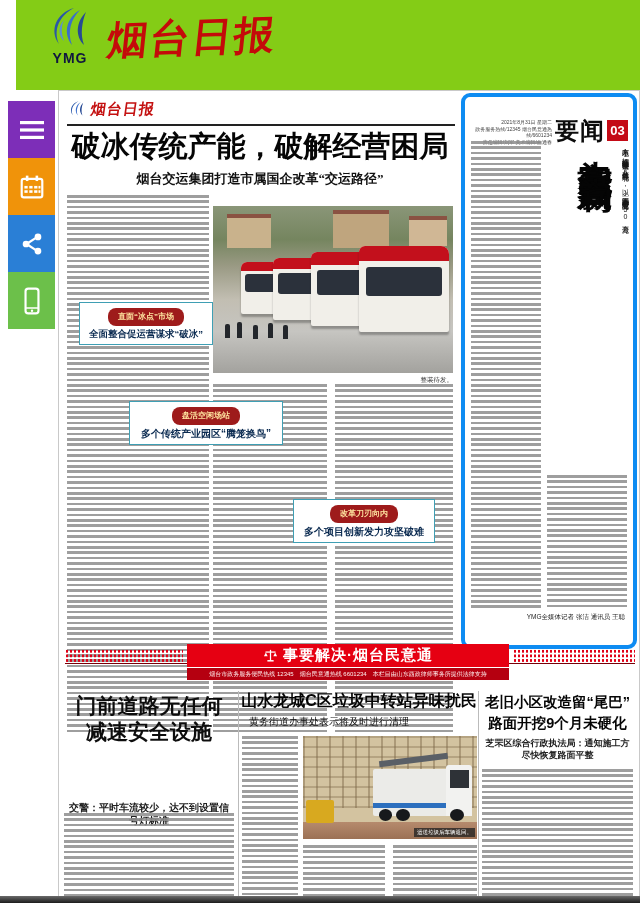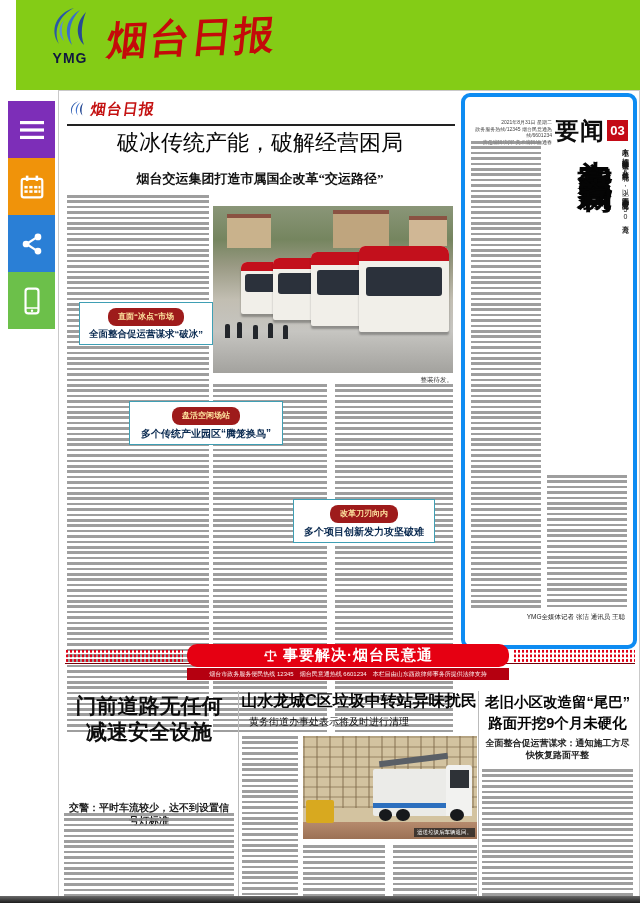--- a/index.html
+++ b/index.html
@@ -18,22 +18,22 @@
   .side-btn{position:absolute;left:8px;width:47px;height:57px;display:flex;align-items:center;justify-content:center;cursor:pointer;}
   .side-btn svg{display:block;}
 
   
   .paper{position:absolute;left:58px;top:90px;width:580px;height:813px;background:#fff;
          border:1px solid #c9c9c9;border-bottom:none;overflow:hidden;}
   .mast{position:absolute;left:8px;top:5px;height:26px;display:flex;align-items:center;gap:4px;}
   .mast-brand{font-size:15px;font-weight:900;color:#c41111;font-family:"Liberation Serif",serif;
               transform:skewX(-8deg);letter-spacing:1px;}
   .head-rule{position:absolute;left:8px;top:33px;width:388px;height:2px;background:#222;}
-  .main-headline{position:absolute;left:6px;top:39px;width:390px;text-align:center;font-size:22px;
-                 font-weight:400;color:#050505;letter-spacing:0px;line-height:1.15;}
+  .main-headline{position:absolute;left:6px;top:39px;width:390px;text-align:center;font-size:29px;
+                 font-weight:700;color:#050505;letter-spacing:0px;line-height:1.15;}
   .main-sub{position:absolute;left:6px;top:79px;width:390px;text-align:center;font-size:13px;
             font-weight:bold;color:#111;font-family:"Liberation Serif",serif;}
 
   
   .sim{background-image:repeating-linear-gradient(to bottom,#8d8d8d 0px,#8d8d8d 2.6px,transparent 2.6px,transparent 5.4px);opacity:.85;}
 
   
   .bbox{position:absolute;background:#fff;border:1px solid #3f9fb4;padding:2px 2px 3px 2px;text-align:center;}
   .btag{display:inline-block;background:#9e1b1b;color:#ffe6a0;font-size:8px;font-weight:bold;
         padding:4px 10px;border-radius:8px;line-height:1.2;}
@@ -60,21 +60,21 @@
   .vh{position:absolute;right:22px;top:44px;height:326px;writing-mode:vertical-rl;text-orientation:upright;
       font-size:24px;font-weight:900;color:#050505;letter-spacing:2.5px;transform:scaleX(1.45);transform-origin:center;}
   .vk{position:absolute;right:3px;top:46px;height:318px;writing-mode:vertical-rl;text-orientation:upright;
       font-size:7px;color:#151515;letter-spacing:0.5px;line-height:10px;}
   .fx-byline{position:absolute;right:8px;top:516px;font-size:6.5px;color:#222;}
 
   
   .dotrule{position:absolute;height:14px;background-image:radial-gradient(#e00016 1px,transparent 1.4px);
            background-size:4px 4.6px;}
   .redline{position:absolute;left:6px;top:572px;width:570px;height:1px;background:#7a0008;}
-  .my-banner{position:absolute;left:128px;top:553px;width:322px;height:23px;background:#e60012;border-radius:10px;
+  .my-banner{position:absolute;left:128px;top:553px;width:322px;height:23px;background:#e60012;border-radius:0;
              display:flex;align-items:center;justify-content:center;gap:5px;color:#fff;font-weight:900;font-size:15px;letter-spacing:1px;}
   .my-strip{position:absolute;left:128px;top:577px;width:322px;height:12px;background:#b50010;color:#ffefef;
             font-size:6px;display:flex;align-items:center;justify-content:center;white-space:nowrap;overflow:hidden;}
 
   
   .vdivider{position:absolute;top:600px;height:211px;width:1px;background:#bbb;}
   .ba-left-h{position:absolute;left:4px;top:602px;width:172px;text-align:center;
              font-family:"Liberation Serif",serif;font-weight:900;font-size:21px;line-height:26px;color:#0d0d0d;}
   .ba-left-s{position:absolute;left:10px;top:710px;width:160px;text-align:center;font-size:10px;font-weight:bold;color:#222;line-height:13px;}
   .ba-mid-h{position:absolute;left:181px;top:600px;width:238px;text-align:center;font-size:16px;font-weight:900;color:#050505;}
@@ -276,20 +276,20 @@
       </div>
       <div class="abs sim" style="left:244px;top:754px;width:82px;height:57px;"></div>
       <div class="abs sim" style="left:334px;top:754px;width:84px;height:57px;"></div>
     </div>
 
     <div>
       <div class="ba-right-h">
         <div>老旧小区改造留“尾巴”</div>
         <div>路面开挖9个月未硬化</div>
       </div>
-      <div class="ba-right-s">全面整合促运营谋求：通知施工方尽快恢复路面平整</div>
+      <div class="ba-right-s">芝罘区综合行政执法局：通知施工方尽快恢复路面平整</div>
       <div class="abs sim" style="left:423px;top:678px;width:151px;height:133px;"></div>
     </div>
 
   </div>
 
   <div class="bottom-bar"></div>
 </div>
 
 </body></html>

